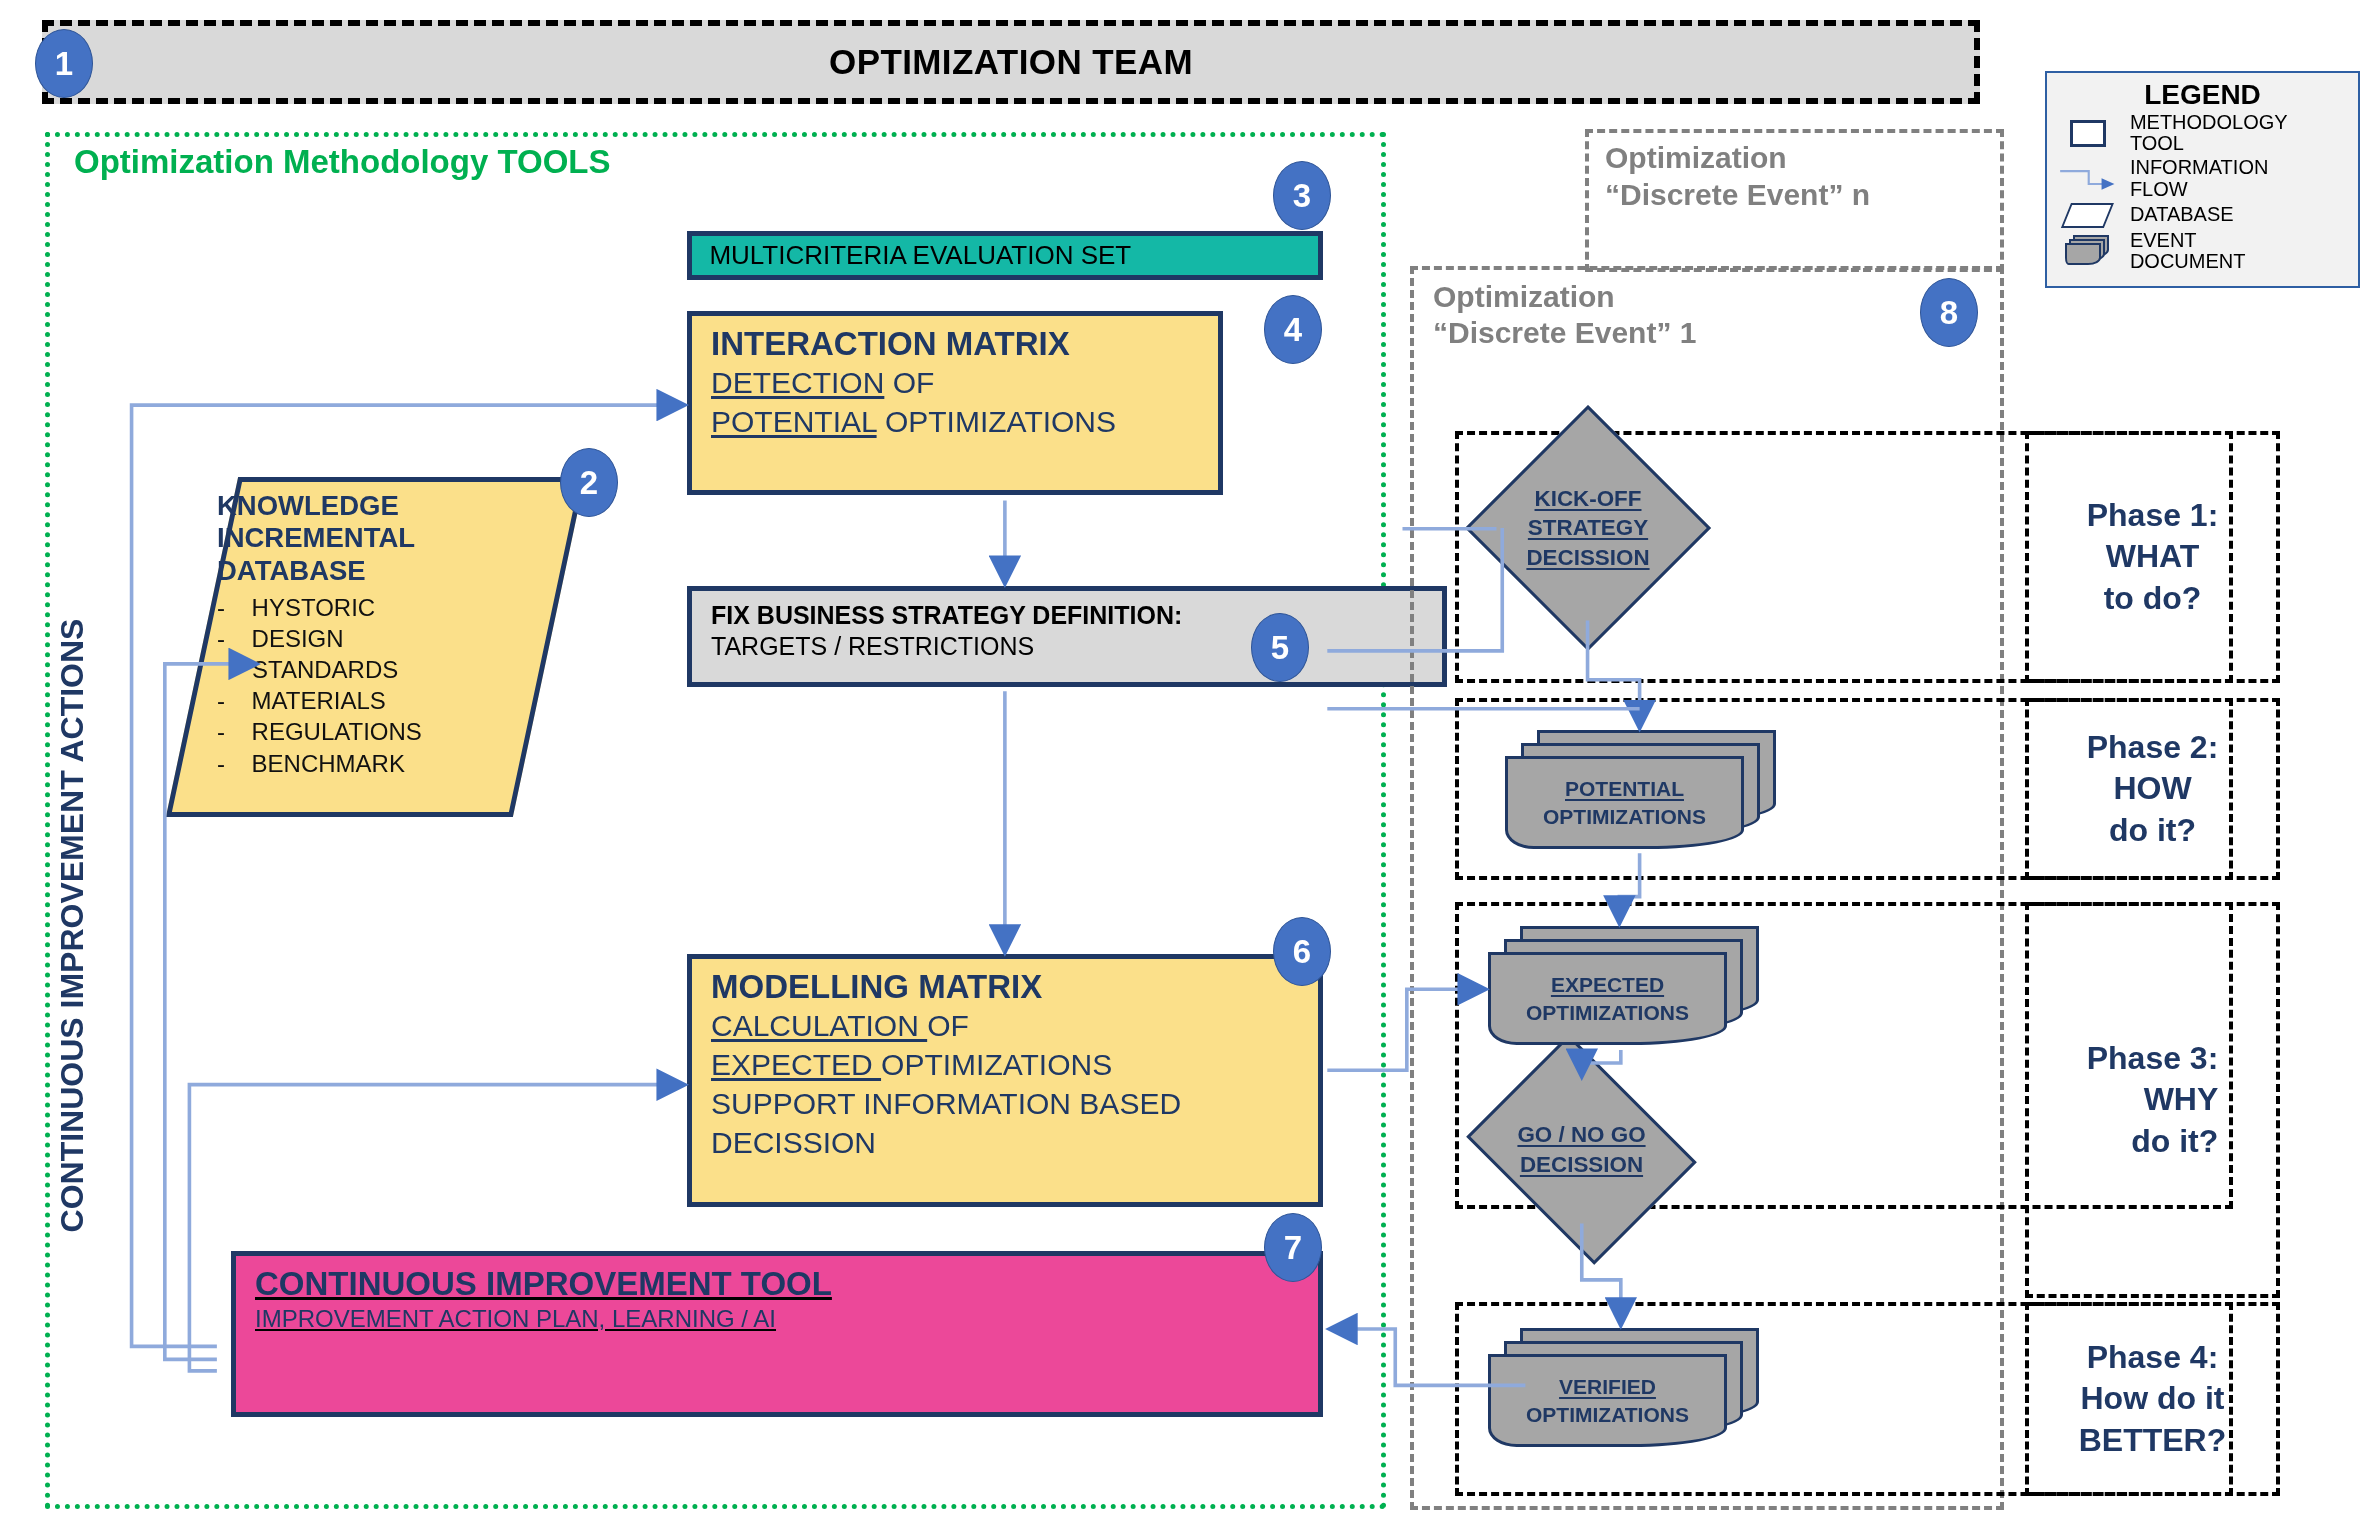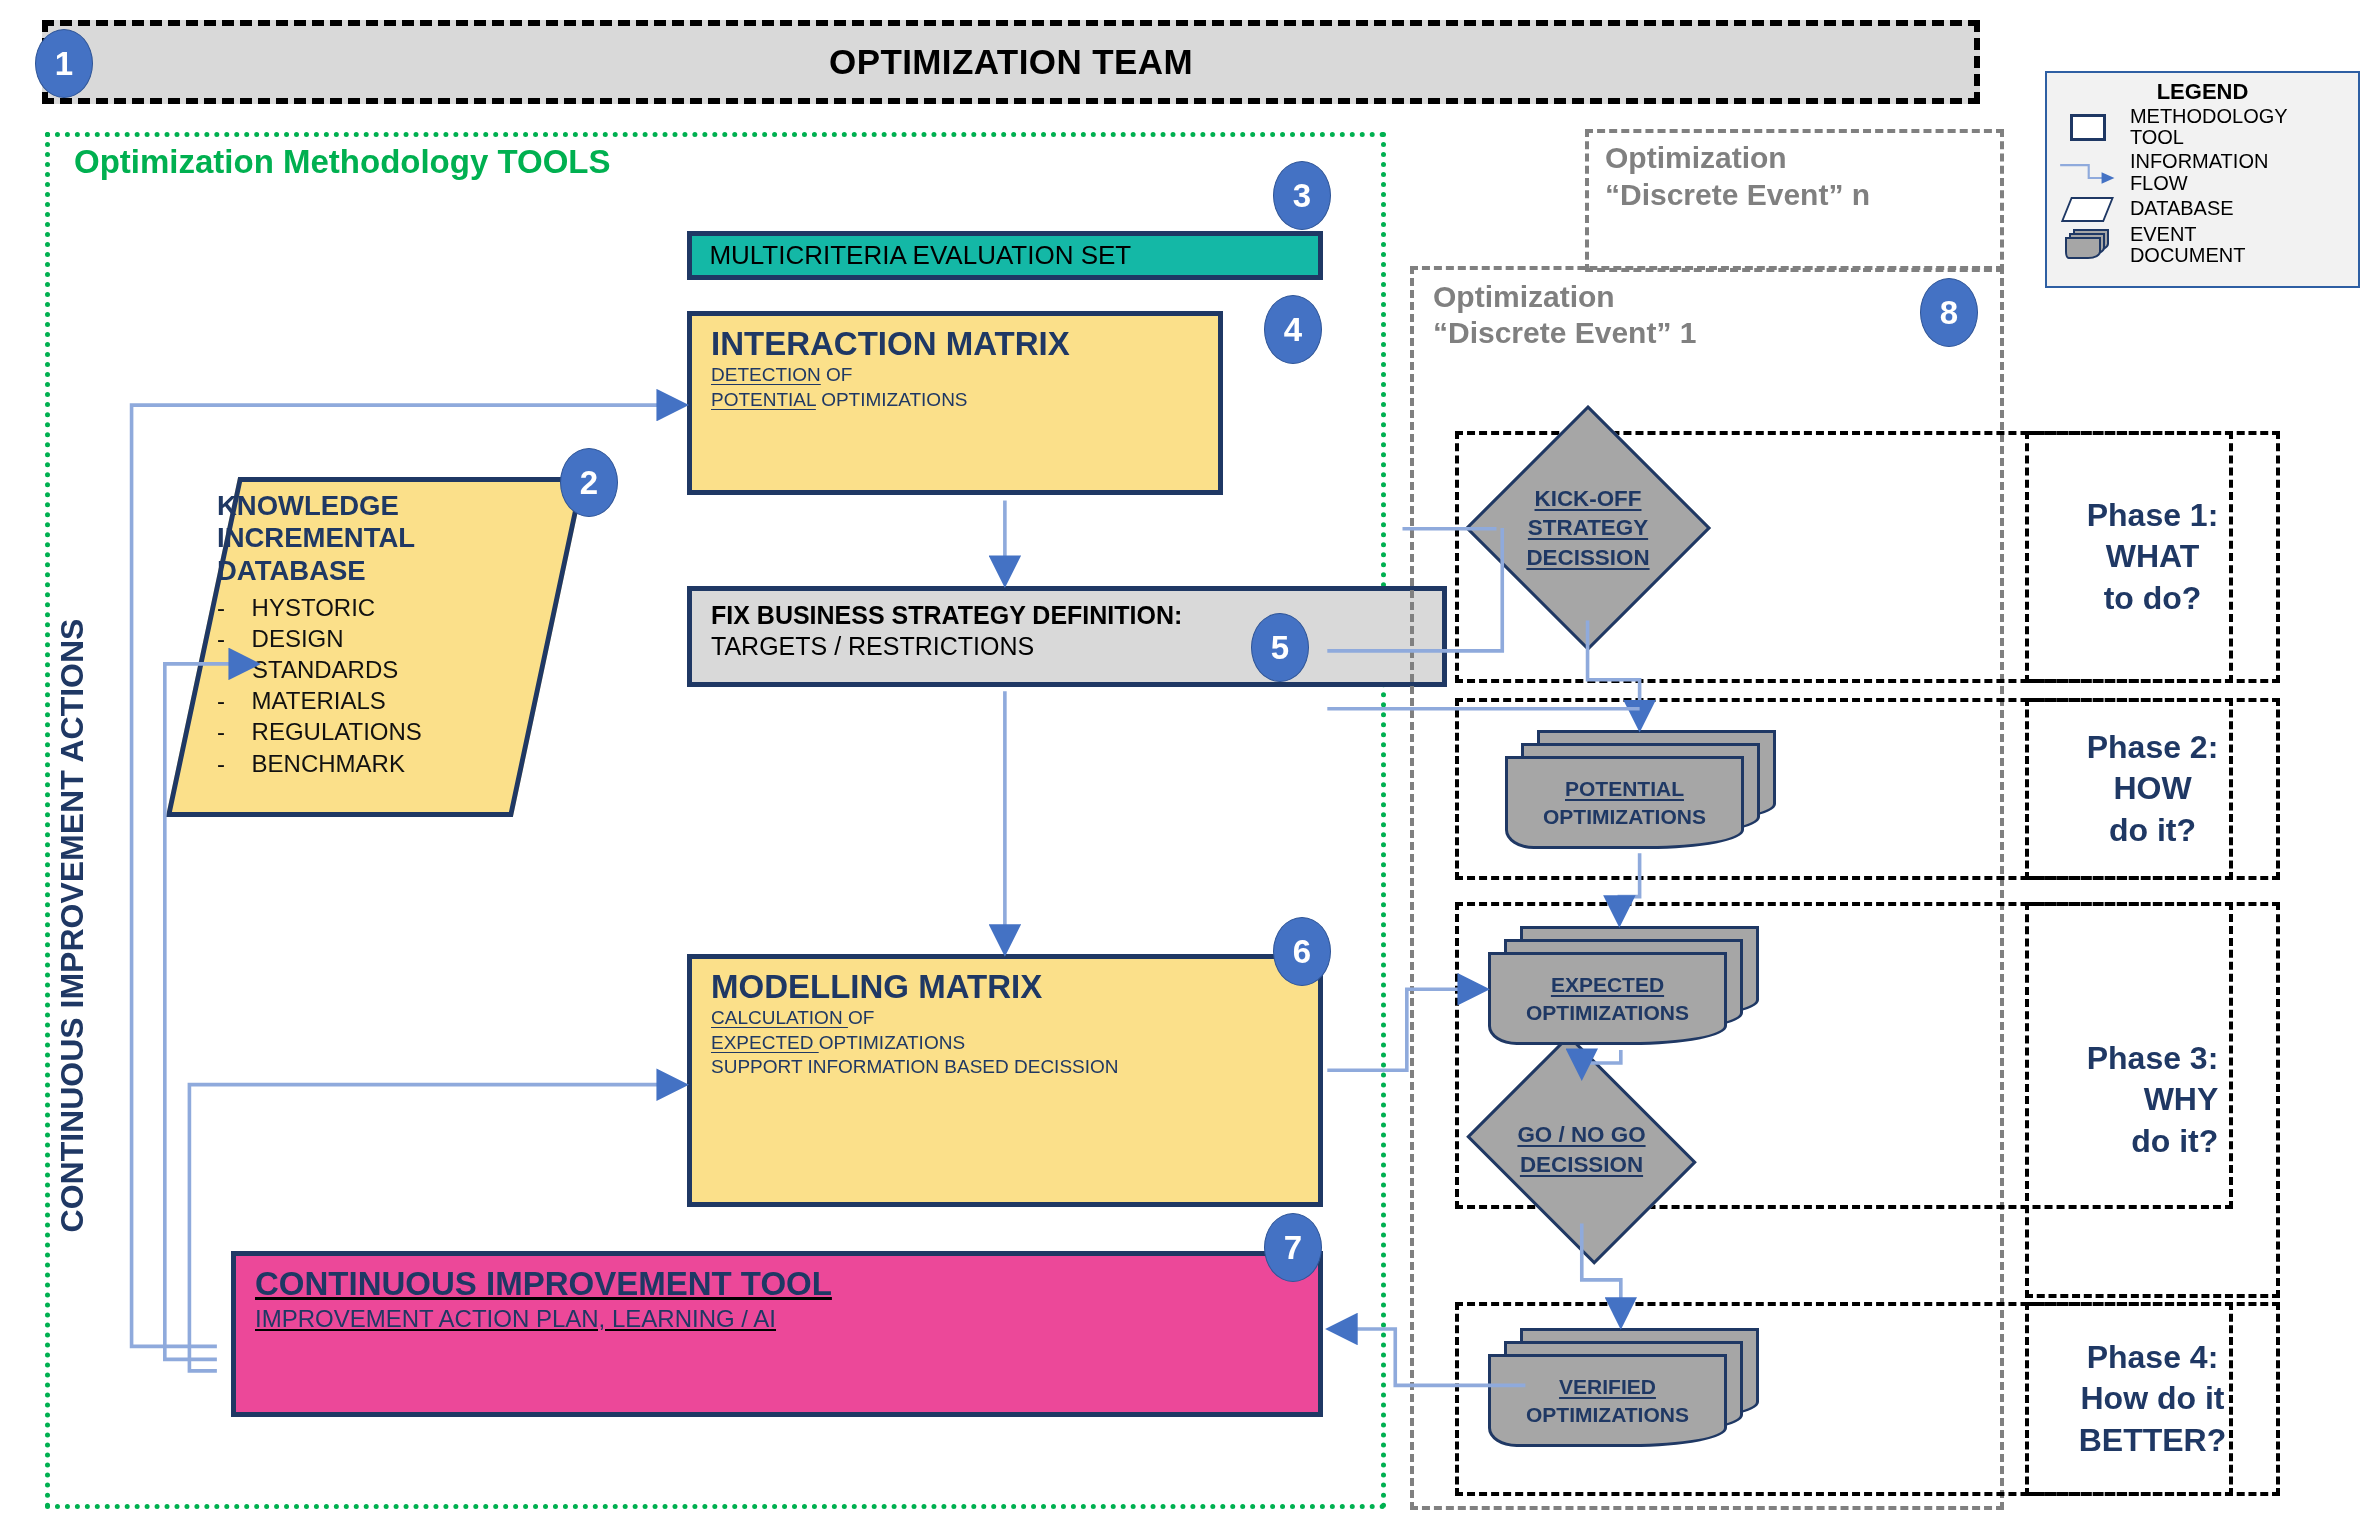--- a/index.html
+++ b/index.html
@@ -35,21 +35,21 @@
   }
   #cia span{
     transform:rotate(-90deg);white-space:nowrap;
     font-size:32px;font-weight:bold;color:#1f3864;
   }
 
   
   .node{border:5px solid #1f3864;box-sizing:border-box;}
   .node .pad{padding:10px 19px;}
   .ttl{font-size:33px;font-weight:bold;color:#1f3864;line-height:1.12;}
-  .sub{font-size:19px;color:#1f3864;line-height:1.30;}
+  .sub{font-size:30px;color:#1f3864;line-height:1.30;}
   .u{ text-decoration:underline; text-underline-offset:2.9px;}
 
   #multicriteria{
     left:687px;top:231px;width:636px;height:49px;
     background:#14b8a6;border:5px solid #1f3864;
     display:flex;align-items:center;
   }
   #multicriteria .t{font-size:26px;color:#000;font-weight:500;padding-left:17.4px;}
 
   #interaction{left:687px;top:311px;width:536px;height:184px;background:#fbe08a;}
@@ -144,21 +144,21 @@
   #b5{left:1251px;top:613px;}
   #b6{left:1273px;top:917px;}
   #b7{left:1264px;top:1213px;}
   #b8{left:1920px;top:278px;}
 
   
   #legend{
     left:2045px;top:71px;width:315px;height:217px;
     background:#f2f2f2;border:2.2px solid #2e5fa3;
   }
-  #legend .ttl2{text-align:center;font-size:22px;font-weight:bold;color:#000;margin-top:5.8px;}
+  #legend .ttl2{text-align:center;font-size:28px;font-weight:bold;color:#000;margin-top:5.8px;}
   #legend .row{display:flex;align-items:center;gap:8.7px;padding:1.4px 7.2px;}
   #legend .ic{width:67px;flex:0 0 67px;display:flex;align-items:center;justify-content:center;}
   #legend .lbl{font-size:20px;color:#000;line-height:1.06;}
   .lg-sq{width:36px;height:27.5px;background:#fff;border:3.6px solid #1f3864;box-sizing:border-box;}
   .lg-par{width:43px;height:24.6px;background:#fff;border:2.9px solid #1f3864;transform:skewX(-22deg);box-sizing:border-box;}
   .lg-doc{position:relative;width:46px;height:32px;}
   .lg-doc i{position:absolute;background:#a6a6a6;border:2.2px solid #1f3864;box-sizing:border-box;border-radius:0 0 36% 10%/0 0 7.2px 7.2px;}
   .lg-doc i:nth-child(1){left:8.7px;top:0;width:36px;height:22px;}
   .lg-doc i:nth-child(2){left:4.3px;top:3.6px;width:36px;height:22px;}
   .lg-doc i:nth-child(3){left:0;top:8px;width:36px;height:22px;}

